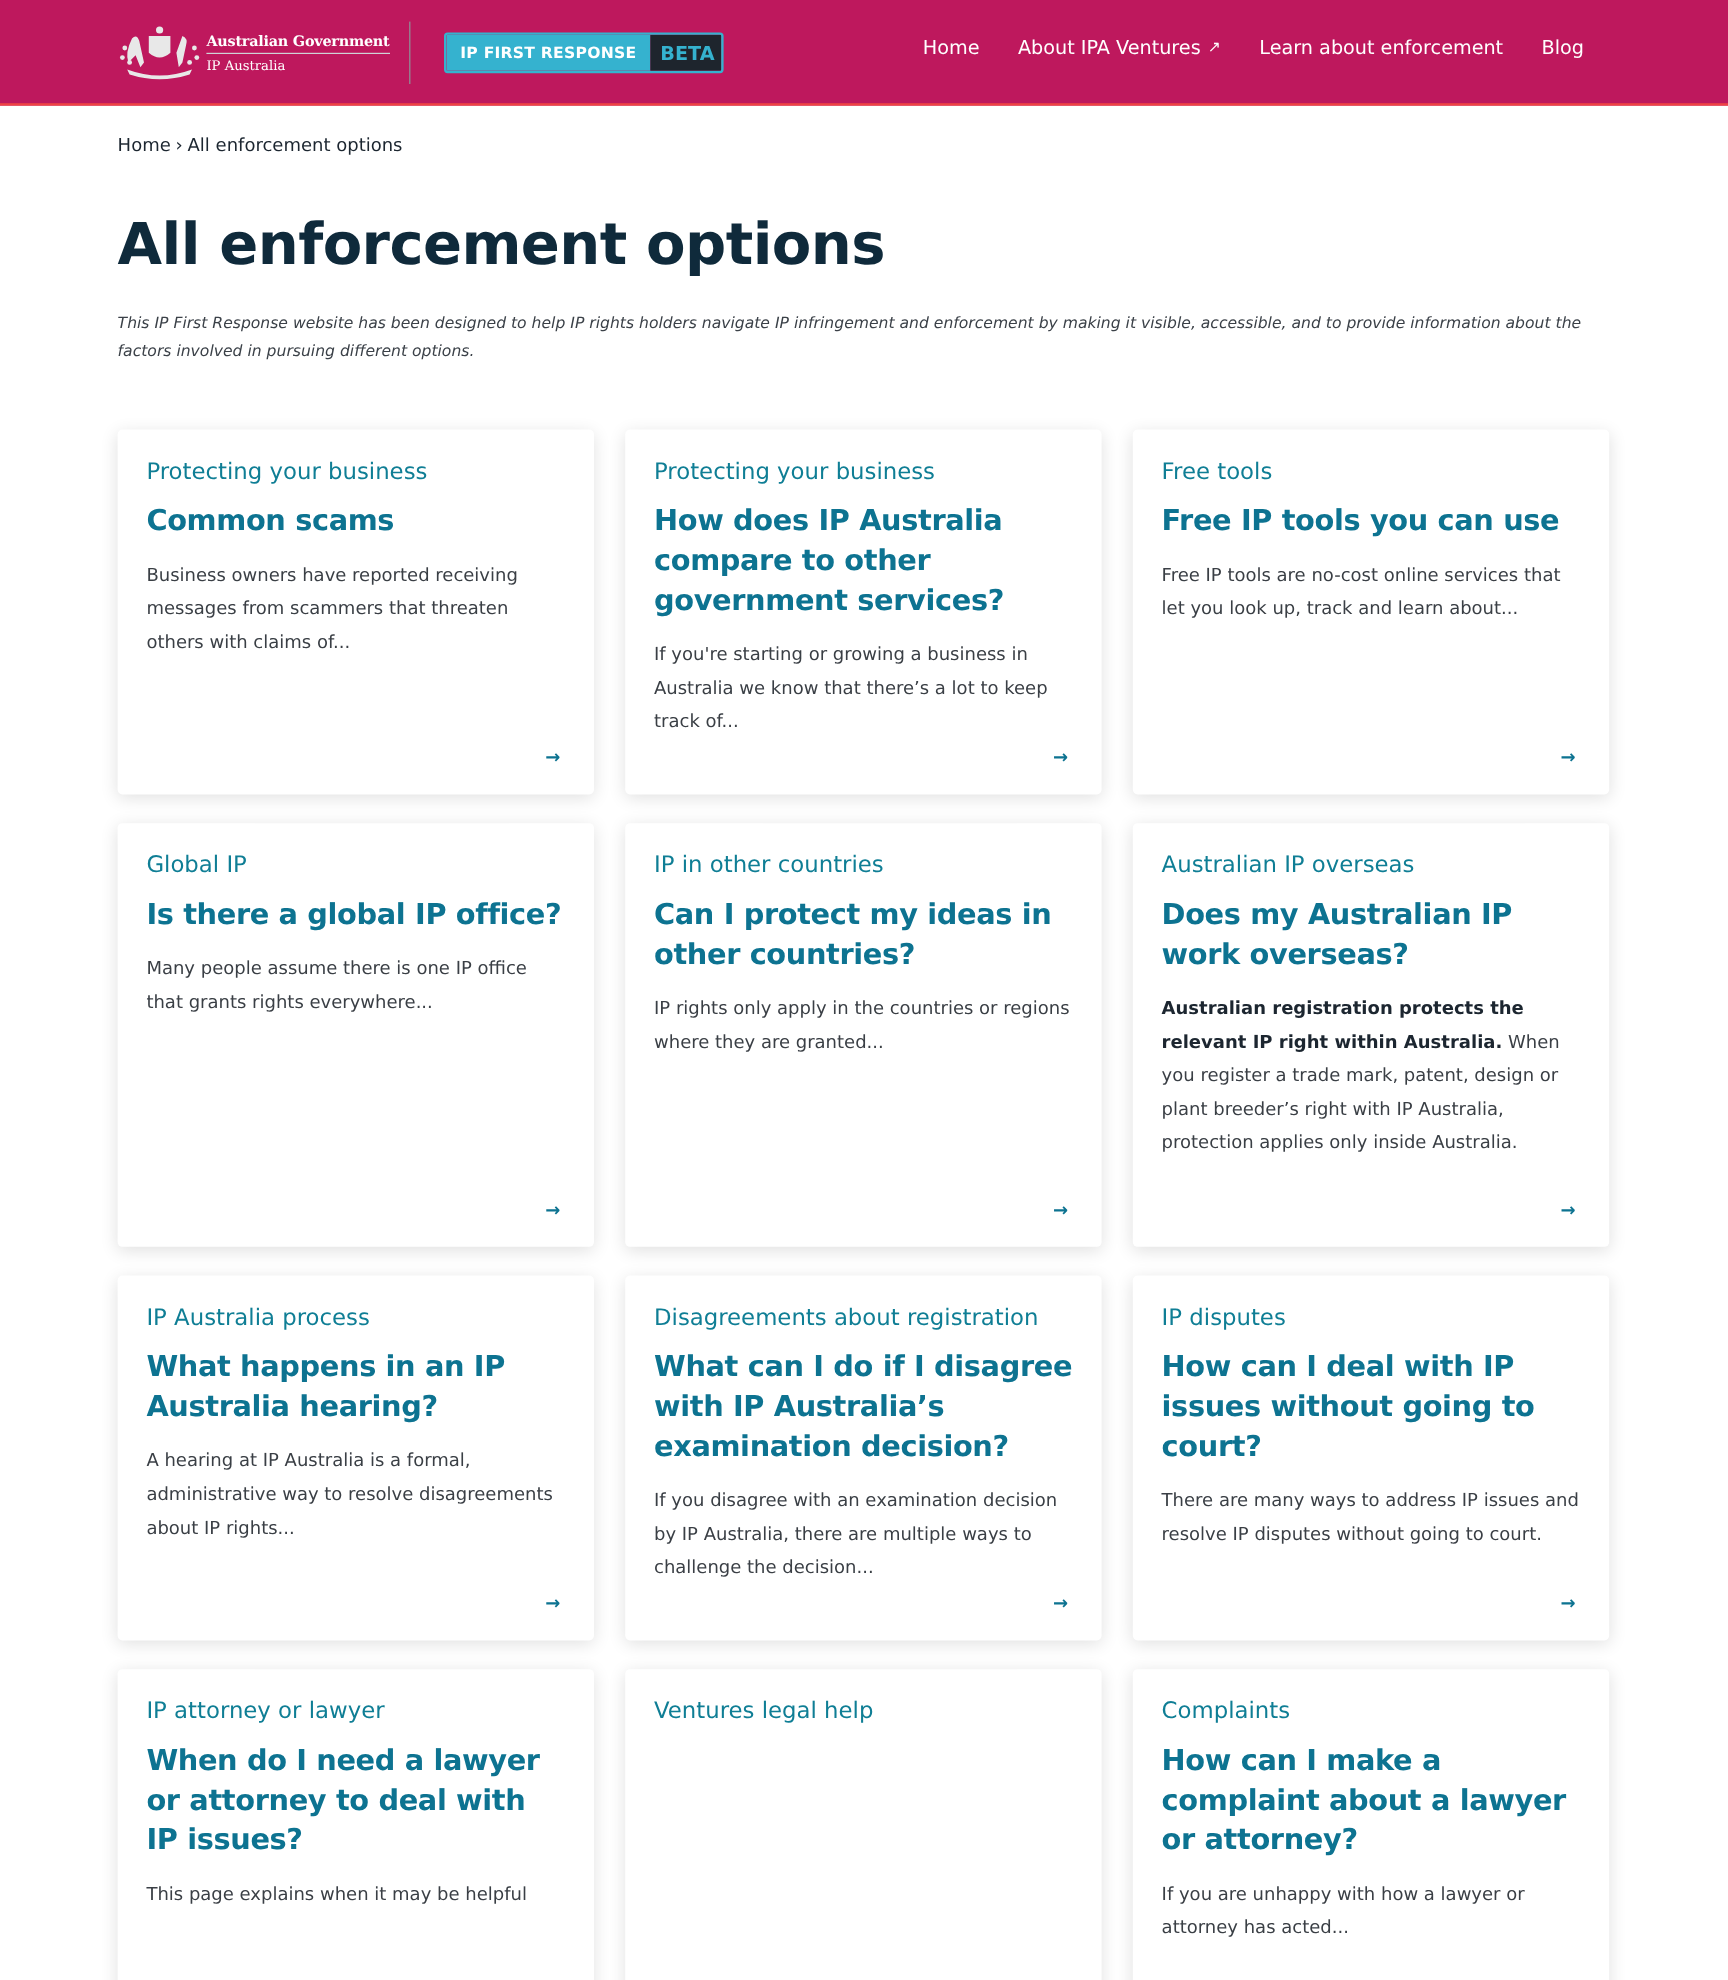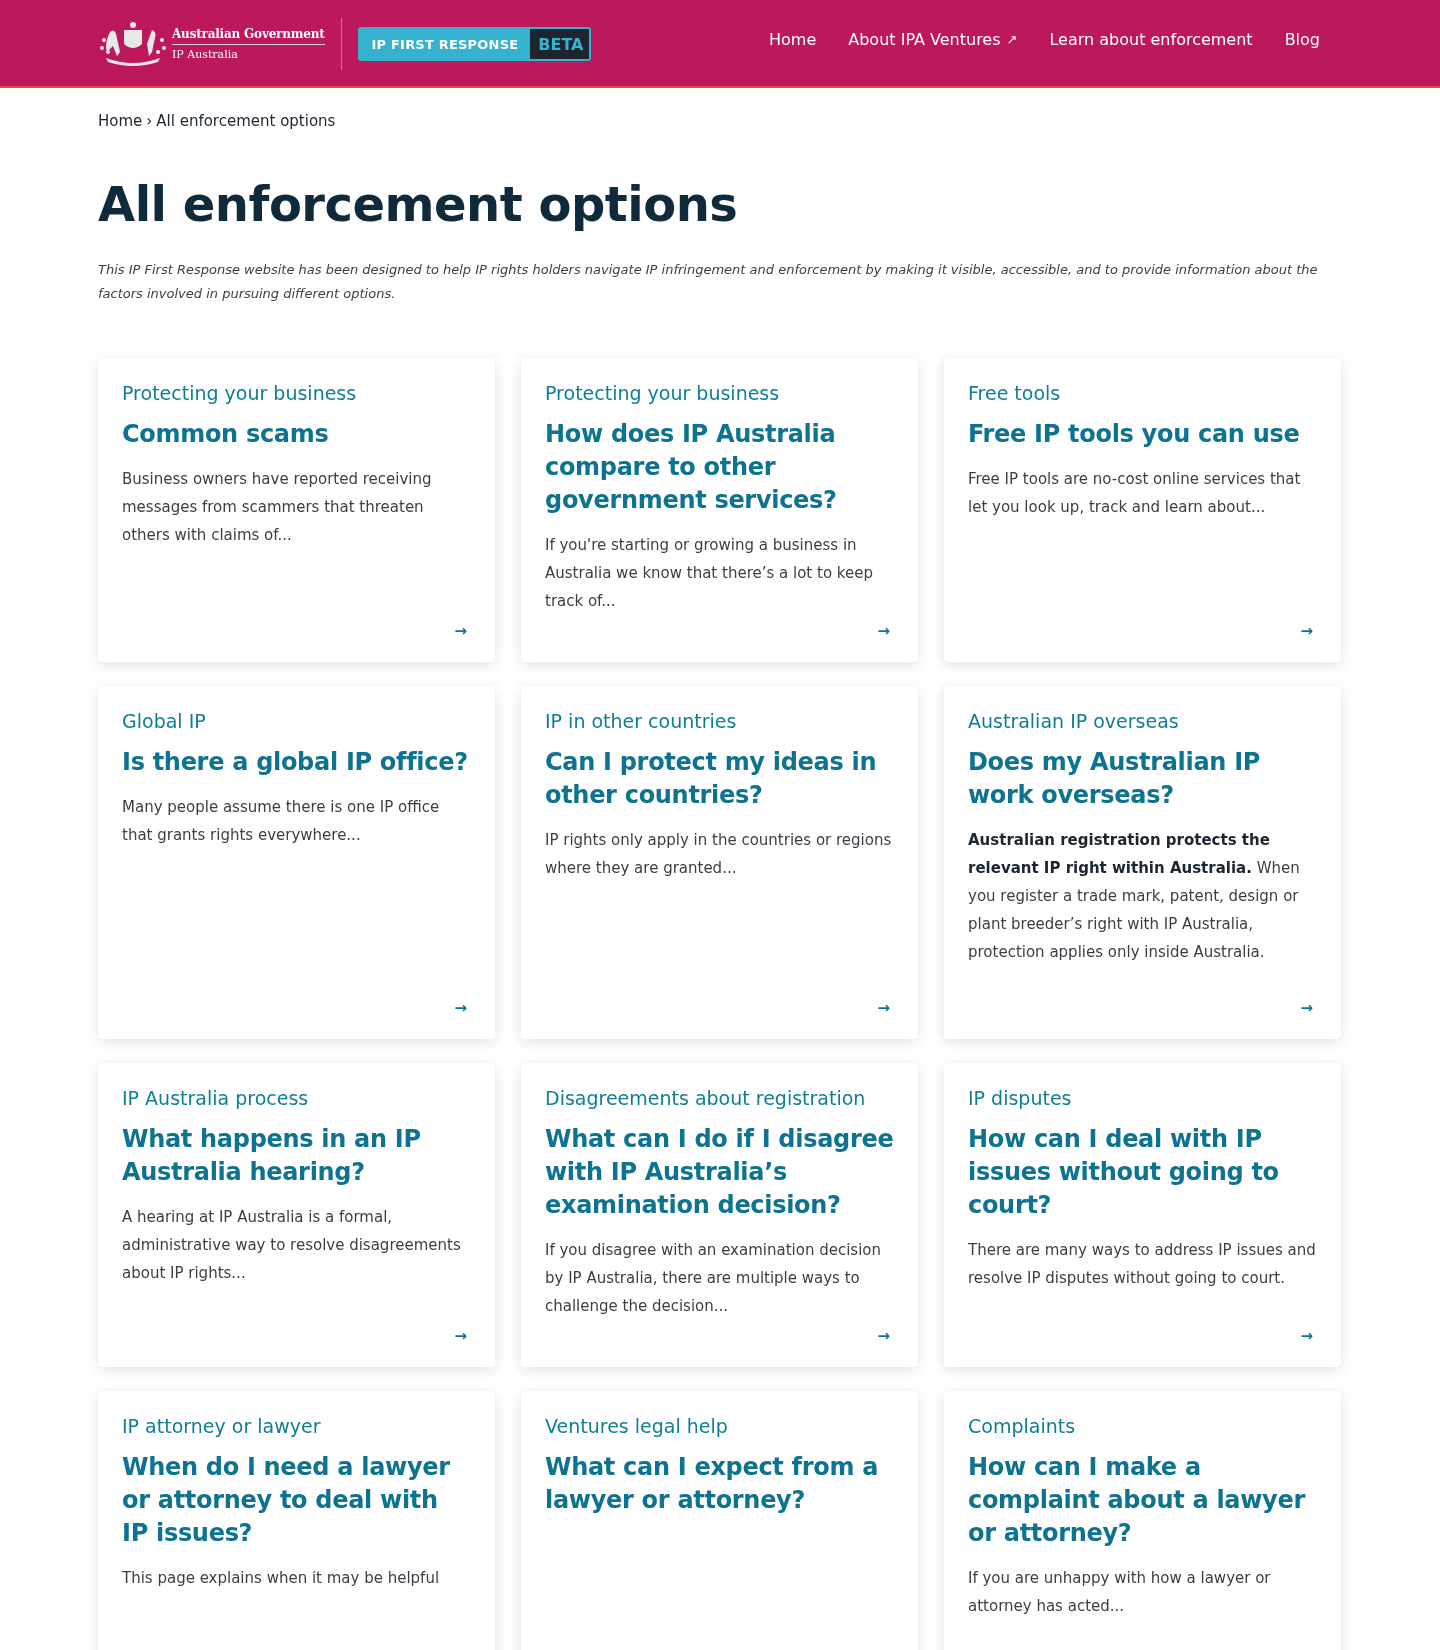--- a/index.html
+++ b/index.html
@@ -7,21 +7,21 @@
   body { font-family: "DejaVu Sans", sans-serif; color: #1c2630; }
 
   .topbar { height: 88px; background: #be185d; border-bottom: 2px solid #ef4444; position: relative; }
   .brand { position: absolute; left: 98px; top: 18px; display: flex; align-items: center; height: 52px; }
   .crest { width: 70px; height: 52px; position: relative; }
   .crest svg { width: 70px; height: 52px; }
   .gov-text { margin-left: 4px; color: #fff; font-family: "DejaVu Serif", serif; }
   .gov-text .l1 { font-size: 12px; font-weight: bold; padding-bottom: 3px; border-bottom: 1px solid #cfd3d6; letter-spacing: -0.2px; }
   .gov-text .l2 { font-size: 11px; font-weight: normal; padding-top: 3px; }
   .vdivider { width: 1px; height: 52px; background: #8d949a; margin-left: 16px; }
-  .badge { margin-left: 16px; display: flex; height: 34px; border: 2px solid #35b2cf; border-radius: 3px; overflow: hidden; }
+  .badge { margin-left: 28px; display: flex; height: 34px; border: 2px solid #35b2cf; border-radius: 3px; overflow: hidden; }
   .badge .main { background: #35b2cf; color: #fff; font-weight: bold; font-size: 13px; padding: 0 12px; display: flex; align-items: center; letter-spacing: 0.2px; }
   .badge .beta { background: #1e252d; color: #35b2cf; font-weight: bold; font-size: 16px; padding: 0 6px 0 8px; display: flex; align-items: center; }
 
   .nav { position: absolute; right: 120px; top: 30px; display: flex; gap: 32px; }
   .nav a { color: #fff; font-size: 16px; text-decoration: none; display: flex; align-items: center; gap: 6px; }
   .nav .ext { font-size: 13px; }
 
   .content { padding: 0 98px; }
   .breadcrumb { margin-top: 24px; font-size: 15px; color: #1c2630; display: flex; gap: 4px; }
   .breadcrumb a { color: #1c2630; text-decoration: none; }
@@ -155,21 +155,20 @@
       <span class="arrow">→</span>
     </div>
 
     <div class="card">
       <div class="cat">IP attorney or lawyer</div>
       <div class="title">When do I need a lawyer or attorney to deal with IP issues?</div>
       <div class="desc">This page explains when it may be helpful</div>
     </div>
     <div class="card">
       <div class="cat">Ventures legal help</div>
-      <div class="title">What can I expect from a lawyer or attorney?</div>
     </div>
     <div class="card">
       <div class="cat">Complaints</div>
       <div class="title">How can I make a complaint about a lawyer or attorney?</div>
       <div class="desc">If you are unhappy with how a lawyer or attorney has acted...</div>
     </div>
   </div>
 </main>
 
 </body></html>

